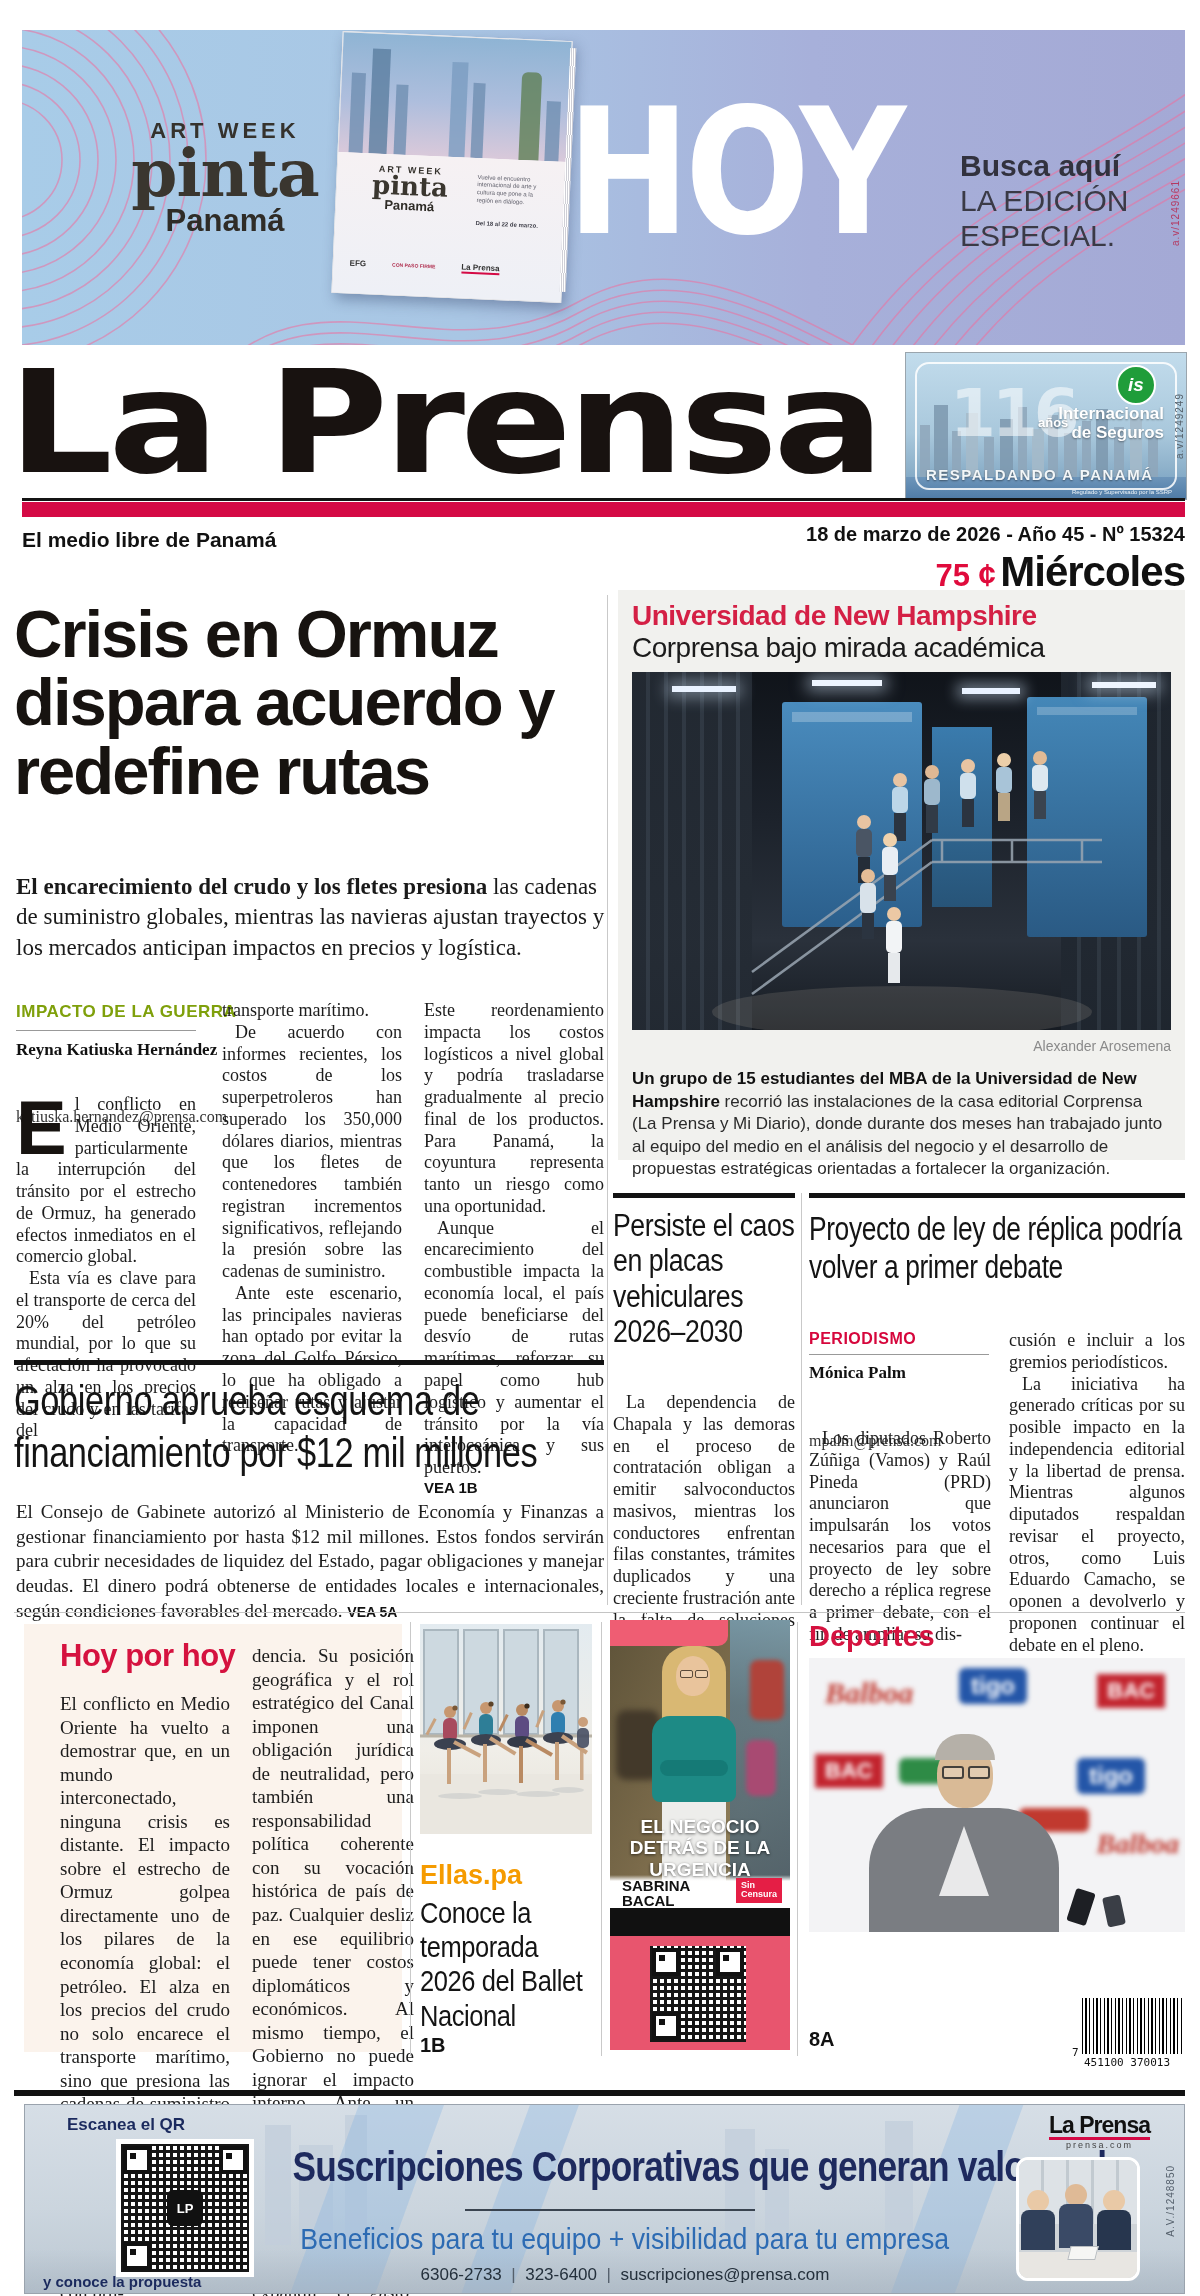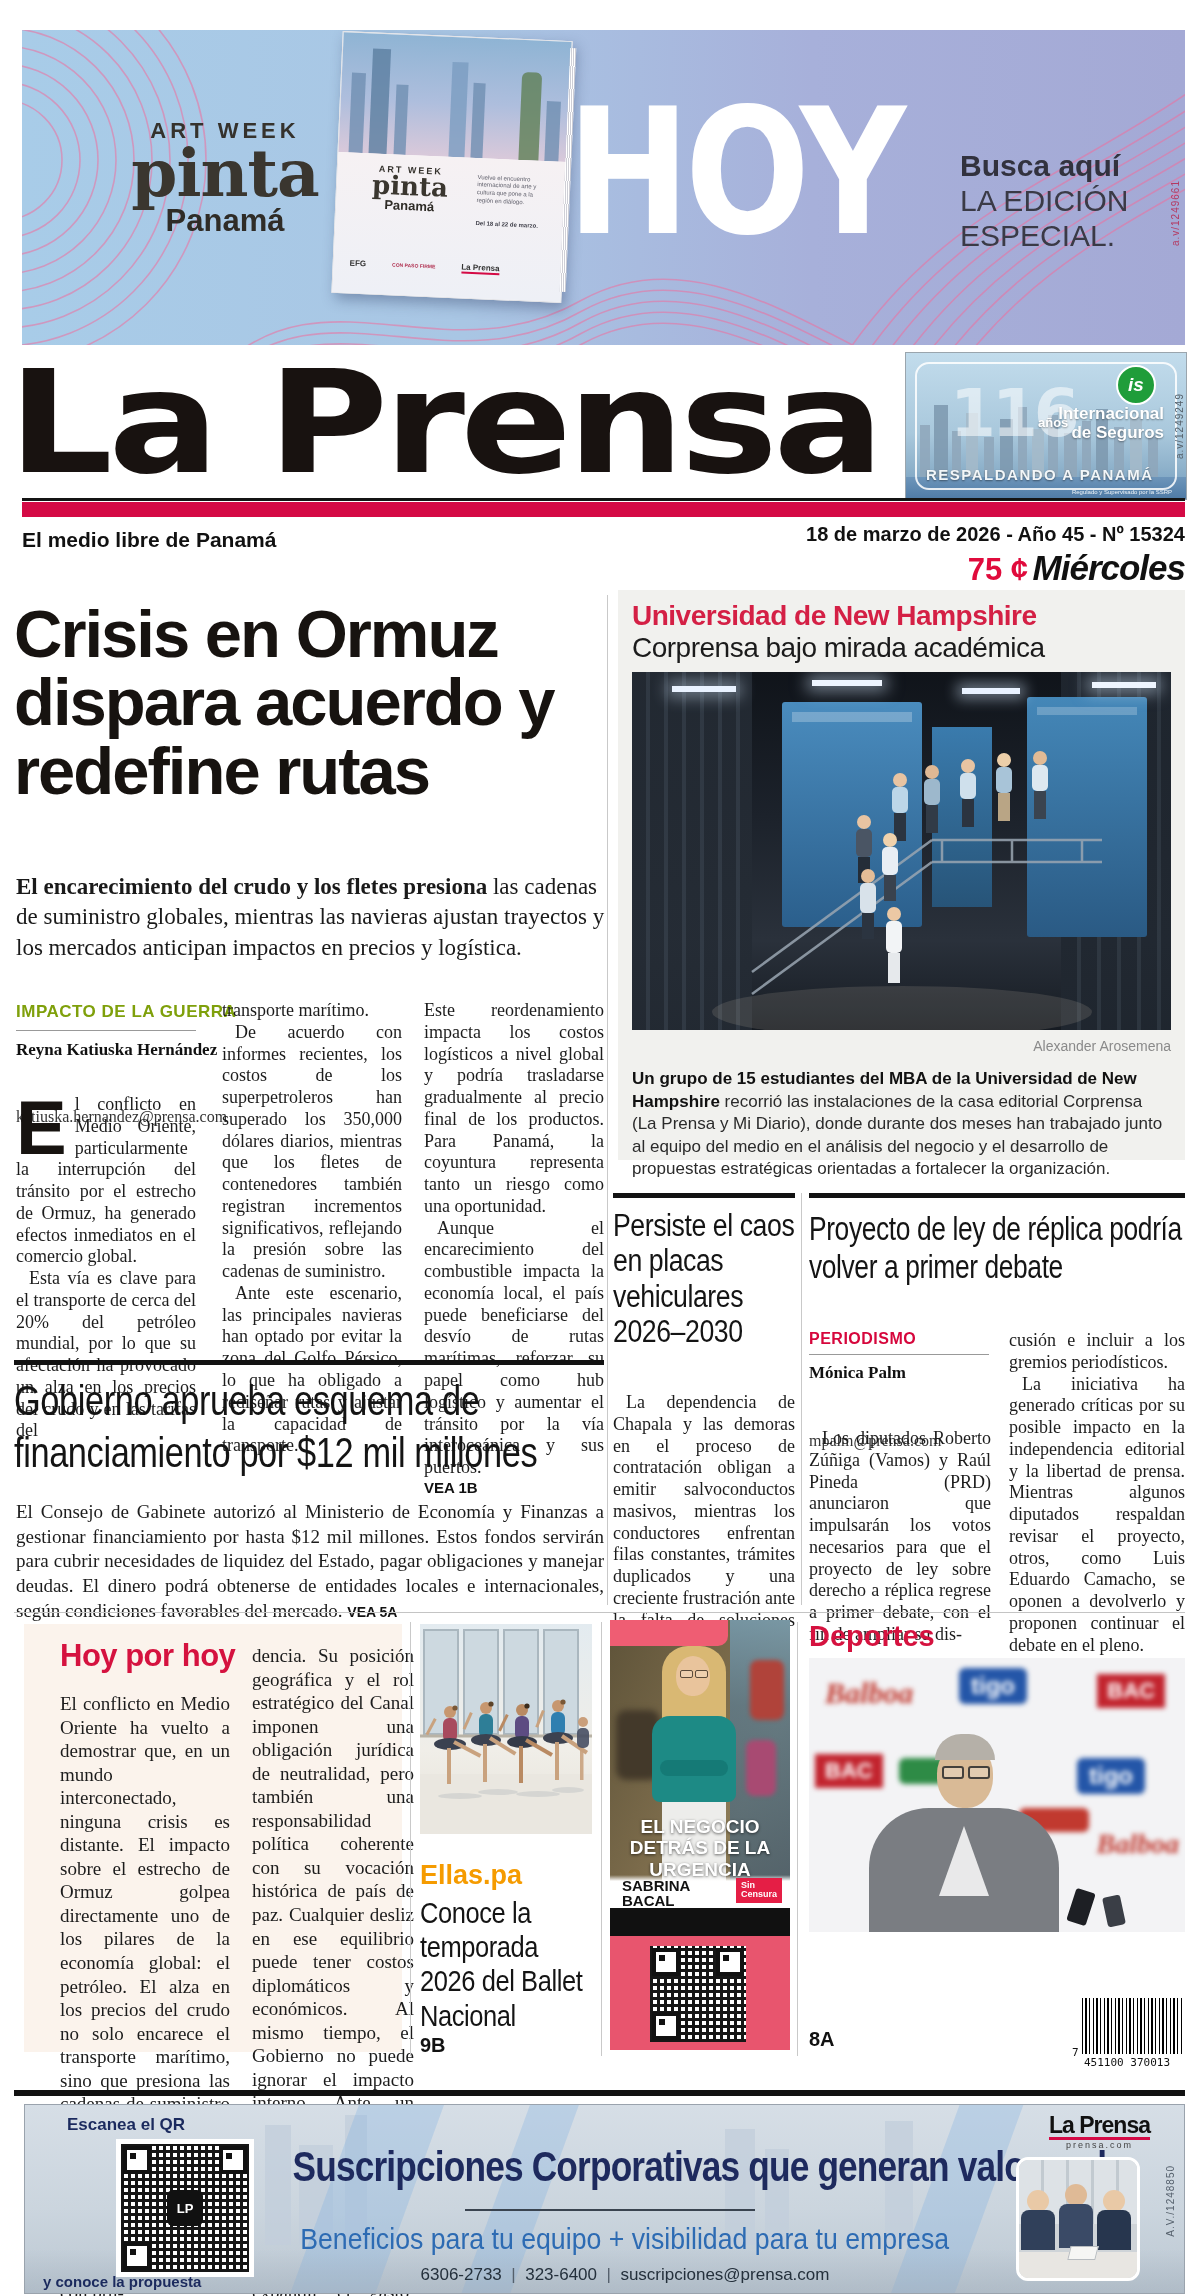--- a/index.html
+++ b/index.html
@@ -51,21 +51,21 @@
   .is-logo{width:36px;height:36px;border-radius:50%;background:#1f9d3a;border:2px solid #fff;
     color:#fff;font-weight:700;font-style:italic;font-size:19px;display:flex;align-items:center;justify-content:center;}
   .is-name{font-size:17px;font-weight:700;color:#fff;text-align:right;line-height:1.1;text-shadow:0 1px 2px rgba(0,0,0,.4);}
   .is-slogan{font-size:15px;font-weight:700;color:#f2f6f8;letter-spacing:1.5px;text-shadow:0 1px 2px rgba(0,0,0,.45);}
   .is-reg{font-size:6px;color:#eef4f8;}
   #redbar{left:22px;top:502px;width:1163px;height:15px;background:#d40a45;}
   #blackrule{left:22px;top:498px;width:1163px;height:3px;background:#141414;}
   .tagline{font-size:21px;font-weight:700;color:#111;}
   .dateline{font-size:20px;color:#111;font-weight:bold;}
   .price{font-size:31px;font-weight:700;color:#e00b3c;}
-  .day{font-size:35px;font-weight:700;color:#111;letter-spacing:-1px;font-style:italic;}
+  .day{font-size:42px;font-weight:700;color:#111;letter-spacing:-1px;}
   
   .h-lead{font-size:67px;font-weight:700;line-height:1.02;letter-spacing:-2px;color:#171310;}
   .deck{font-size:23px;line-height:1.32;color:#1a1a1a;}
   .deck b{font-weight:700;}
   .kicker-g{font-size:17px;font-weight:700;color:#7fa00b;letter-spacing:.5px;}
   .byline{font-size:17px;font-weight:700;color:#111;}
   .bymail{font-size:16px;color:#333;margin-top:44px;}
   .body{font-size:18px;line-height:1.21;color:#1c1c1c;}
   .body p{margin:0;}
   .body p + p{text-indent:13px;}
@@ -463,21 +463,21 @@
           <ellipse cx="78" cy="168" rx="20" ry="3"></ellipse>
           <ellipse cx="118" cy="170" rx="22" ry="3"></ellipse>
           <ellipse cx="148" cy="166" rx="16" ry="3"></ellipse>
       </g>
     </svg>
   </div>
   <div class="ellas abs" style="left:420px;top:1860px;">Ellas.pa</div>
   <div class="abs" style="left:420px;top:1896px;width:176px;">
     <span class="h-sec shrinkX" style="font-size:30px;line-height:1.14;width:208px;transform:scaleX(.85);">Conoce la temporada 2026 del Ballet Nacional</span>
   </div>
-  <div class="pageref abs" style="left:420px;top:2034px;">9B</div>
+  <div class="pageref abs" style="left:420px;top:2034px;">1B</div>
 
   <div class="rule-v abs" style="left:601px;top:1622px;height:434px;"></div>
 
   <div id="promo" class="abs">
     <div class="promo-photo">
       <div class="abs" style="right:0;top:0;width:60px;height:100%;background:linear-gradient(180deg,#76a0b8 0%,#5c7a8c 30%,#4a5f6e 100%);opacity:.8;"></div>
       <div class="abs" style="right:6px;top:40px;width:34px;height:60px;background:#b0433a;border-radius:8px;filter:blur(2px);"></div>
       <div class="abs" style="right:14px;top:120px;width:30px;height:56px;background:#a84a72;border-radius:8px;filter:blur(2px);"></div>
       <div class="abs" style="left:6px;top:90px;width:44px;height:70px;background:#43392a;border-radius:10px;filter:blur(3px);"></div>
 

